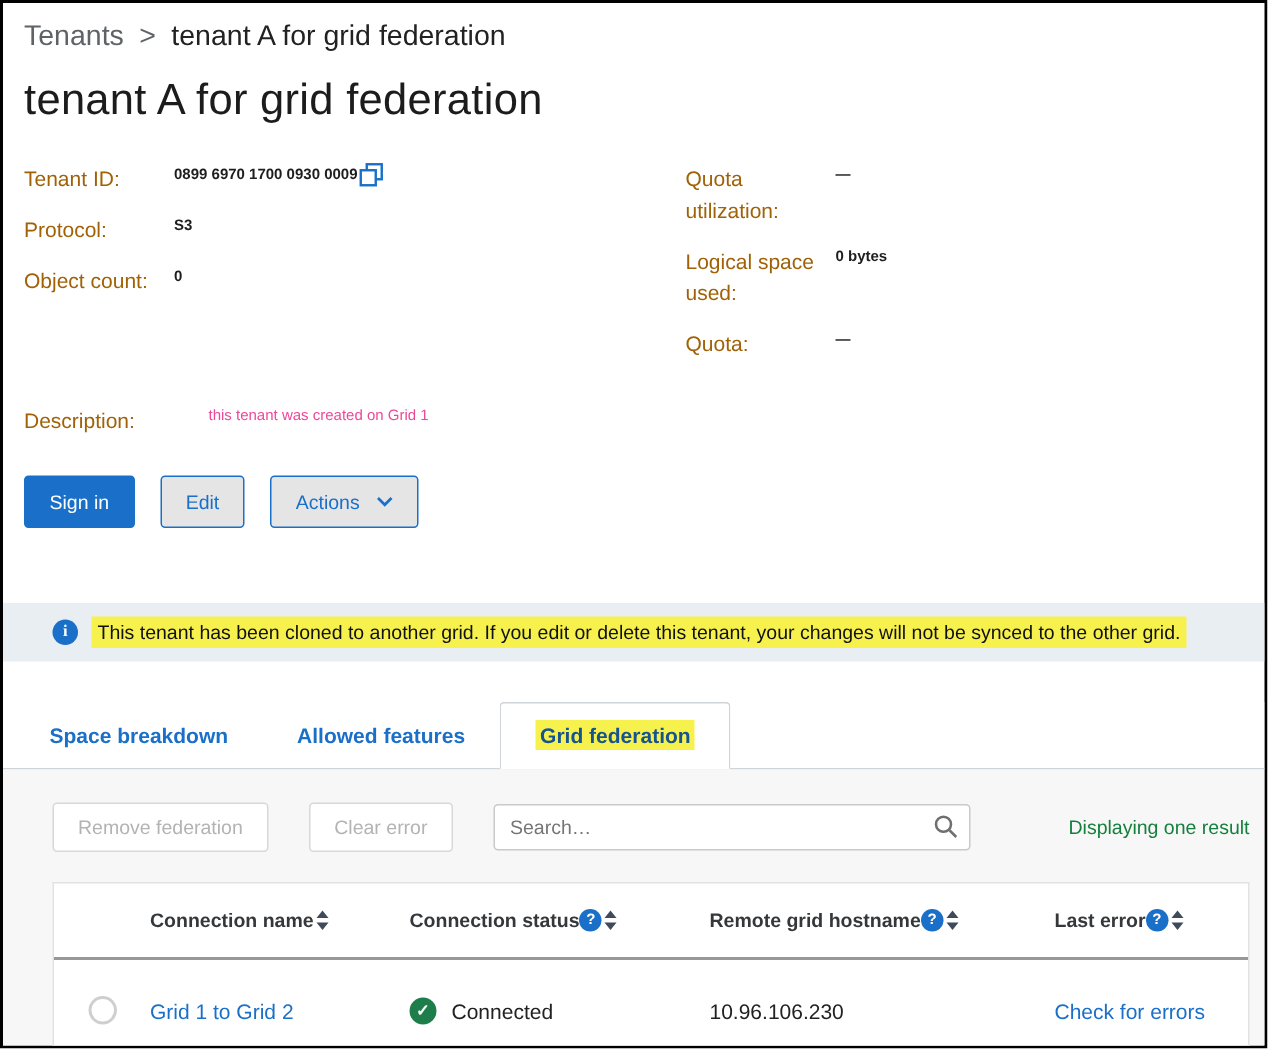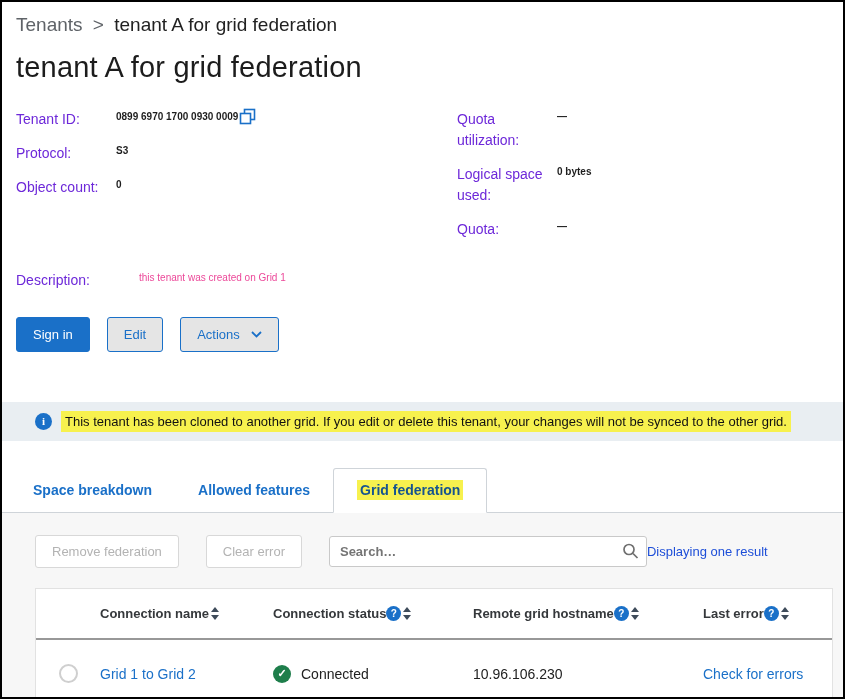--- a/index.html
+++ b/index.html
@@ -23,21 +23,21 @@
   h1.page-title {
     font-size: 29px; font-weight: 400; color: #1c1c1c;
     margin: 15px 0 0 14px; letter-spacing: .2px;
   }
 
   
   .details { display: flex; margin: 25px 14px 0 14px; }
   .dcol-left { flex: 0 0 441px; }
   .dcol-right { flex: 1; }
   .drow { display: flex; margin-bottom: 13px; line-height: 1.5; }
-  .dlabel { flex: 0 0 100px; padding-right: 12px; font-size: 14px; color: #6d28d9; }
+  .dlabel { flex: 0 0 100px; padding-right: 12px; font-size: 14px; color: #a16207; }
   .dvalue { font-size: 10px; color: #1d1d1d; font-weight: bold; display: flex; align-items: flex-start; gap: 1px; }
   .dvalue.plain { font-weight: 400; color: #ec4899; margin-left: 23px; }
   .copy-btn { background: none; border: none; cursor: pointer; padding: 0; line-height: 0; margin-top: -1px; }
 
   .desc-row { display: flex; margin: 17px 14px 0 14px; line-height: 1.5; }
 
   
   .actions-row { display: flex; gap: 17px; margin: 26px 14px 0 14px; }
   .btn {
     font-family: inherit; font-size: 13px; border-radius: 3px;
@@ -84,24 +84,24 @@
   .btn-disabled {
     background: #fff; border: 1px solid #d8d8d8; color: #b3b3b3;
     font-family: inherit; font-size: 13px; border-radius: 3px;
     padding: 8px 16px; cursor: default;
   }
   .btn-disabled + .btn-disabled { margin-left: 27px; }
   .search-wrap { position: relative; width: 318px; margin-left: 27px; }
   .search-wrap input {
     width: 100%; height: 31px; border: 1px solid #c9c9c9; border-radius: 3px;
     padding: 0 34px 0 10px; font-size: 13px; color: #333;
-    font-family: inherit; background: #fff; outline: none; font-weight: bold;
+    font-family: inherit; background: #fff; outline: none;
   }
   .search-icon { position: absolute; right: 8px; top: 50%; transform: translateY(-50%); line-height: 0; cursor: pointer; }
-  .result-count { flex: 1; font-size: 13px; color: #1d4ed8; }
+  .result-count { flex: 1; text-align: right; font-size: 13px; color: #15803d; }
 
   
   .grid-table { margin-top: 20px; background: #fff; border: 1px solid #e2e2e2; border-bottom: none; }
   .trow { display: grid; grid-template-columns: 64px 173px 200px 230px 1fr; align-items: center; }
   .thead { height: 51px; border-bottom: 2px solid #989898; }
   .th { display: flex; align-items: center; gap: 0; font-size: 13px; font-weight: bold; color: #35383b; }
   .sort { display: flex; flex-direction: column; gap: 3px; cursor: pointer; padding: 2px; }
   .sort .up { width: 0; height: 0; border-left: 4px solid transparent; border-right: 4px solid transparent; border-bottom: 5px solid #3e4b5a; }
   .sort .dn { width: 0; height: 0; border-left: 4px solid transparent; border-right: 4px solid transparent; border-top: 5px solid #3e4b5a; }
   .help-icon {

